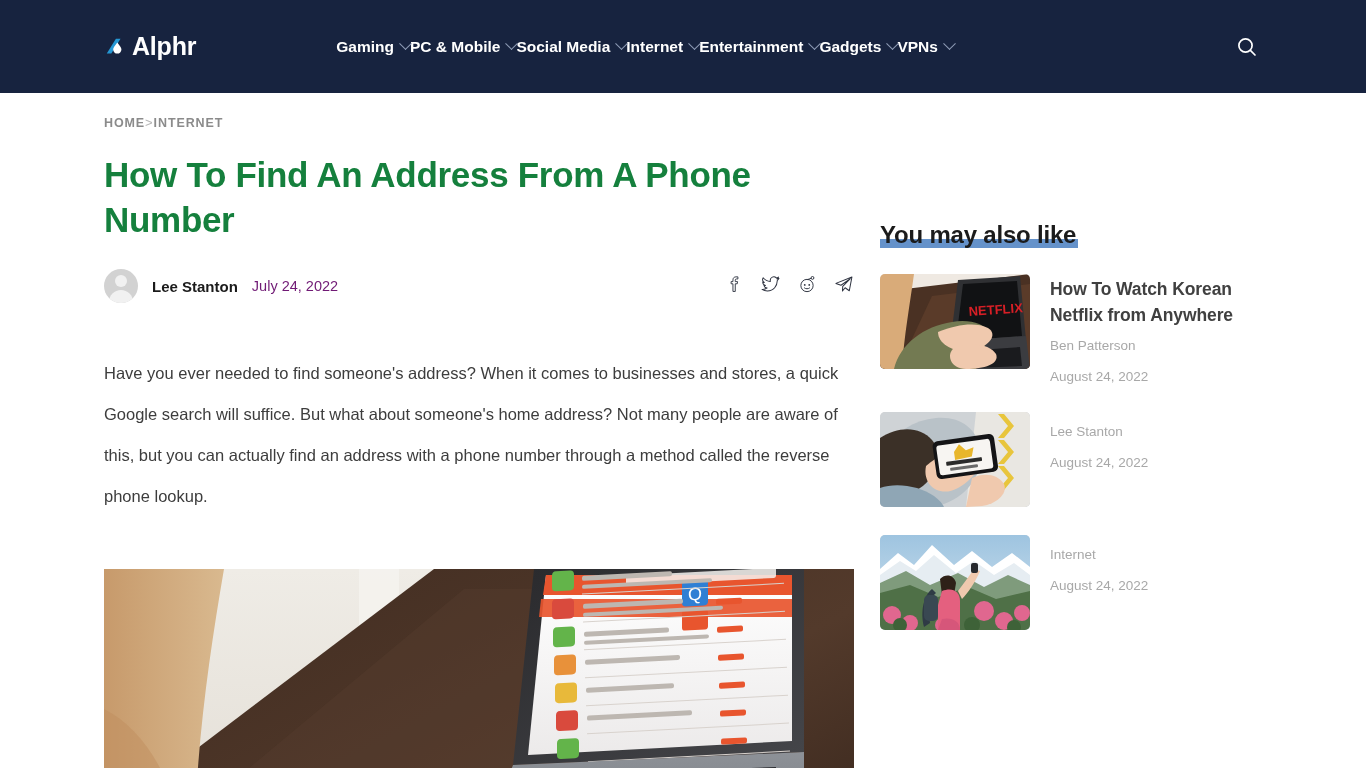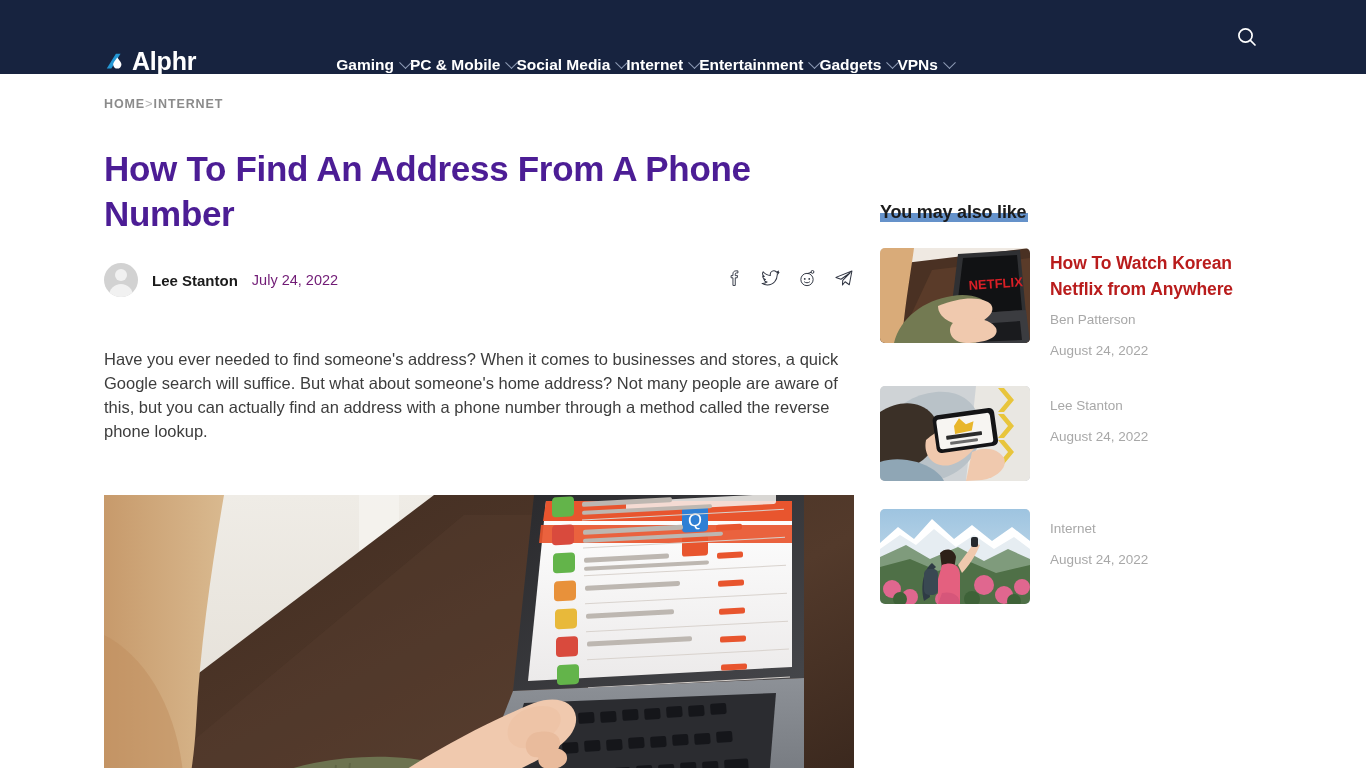--- a/index.html
+++ b/index.html
@@ -5,24 +5,24 @@
   * { box-sizing: border-box; margin: 0; padding: 0; }
   html, body {
     width: 1366px; height: 768px;
     background: #ffffff;
     font-family: "Liberation Sans", sans-serif;
     overflow: hidden;
   }
 
   
   .site-header {
-    height: 74px;
+    height: 93px;
     background: #17233f;
     display: flex;
-    align-items: flex-end;
+    align-items: center;
     padding: 0 60px 0 104px;
     position: relative;
   }
   .logo {
     display: flex;
     align-items: center;
     gap: 6px;
     cursor: pointer;
   }
   .logo-mark { width: 22px; height: 22px; display: block; }
@@ -83,25 +83,25 @@
     font-size: 12.5px;
     font-weight: 700;
     letter-spacing: 0.9px;
     color: #8b8b8b;
   }
   .breadcrumb .crumb { cursor: pointer; }
   .breadcrumb .sep { color: #b5b5b5; font-weight: 400; font-size: 13px; }
 
   
   .article-title {
-    margin-top: 35px;
+    margin-top: 22px;
     font-size: 35px;
     line-height: 45px;
     font-weight: 800;
-    color: #4c1d95;
+    color: #15803d;
     letter-spacing: -0.3px;
     max-width: 660px;
   }
 
   
   .byline-row {
     margin-top: 24px;
     display: flex;
     align-items: center;
     height: 40px;
@@ -147,21 +147,21 @@
     display: flex;
     align-items: center;
     gap: 18px;
   }
   .share-icon { cursor: pointer; display: block; }
 
   
   .article-body {
     margin-top: 47px;
     font-size: 16.5px;
-    line-height: 24px;
+    line-height: 41px;
     color: #3d3d3d;
     max-width: 750px;
   }
 
   
   .hero-figure {
     margin-top: 52px;
     width: 750px;
     height: 400px;
     overflow: hidden;
@@ -170,21 +170,21 @@
   }
   .hero-svg { display: block; width: 750px; height: 400px; }
 
   
   .sidebar-heading-wrap {
     margin-top: 128px;
     position: relative;
     display: inline-block;
   }
   .sidebar-heading {
-    font-size: 18px;
+    font-size: 24px;
     font-weight: 800;
     color: #1b1b1b;
     letter-spacing: -0.2px;
     position: relative;
     z-index: 2;
     padding-right: 2px;
   }
   .heading-underline {
     position: absolute;
     left: 0;
@@ -210,21 +210,21 @@
     overflow: hidden;
     flex: none;
     background: #ddd;
   }
   .thumb svg { display: block; width: 150px; height: 95px; }
   .rel-text { padding-top: 2px; }
   .rel-title {
     font-size: 17.5px;
     line-height: 26px;
     font-weight: 800;
-    color: #b91c1c;
+    color: #404040;
     letter-spacing: -0.1px;
   }
   .rel-meta {
     margin-top: 10px;
     display: flex;
     gap: 16px;
     font-size: 13.5px;
     color: #a8a8a8;
     flex-direction: column;
   }

